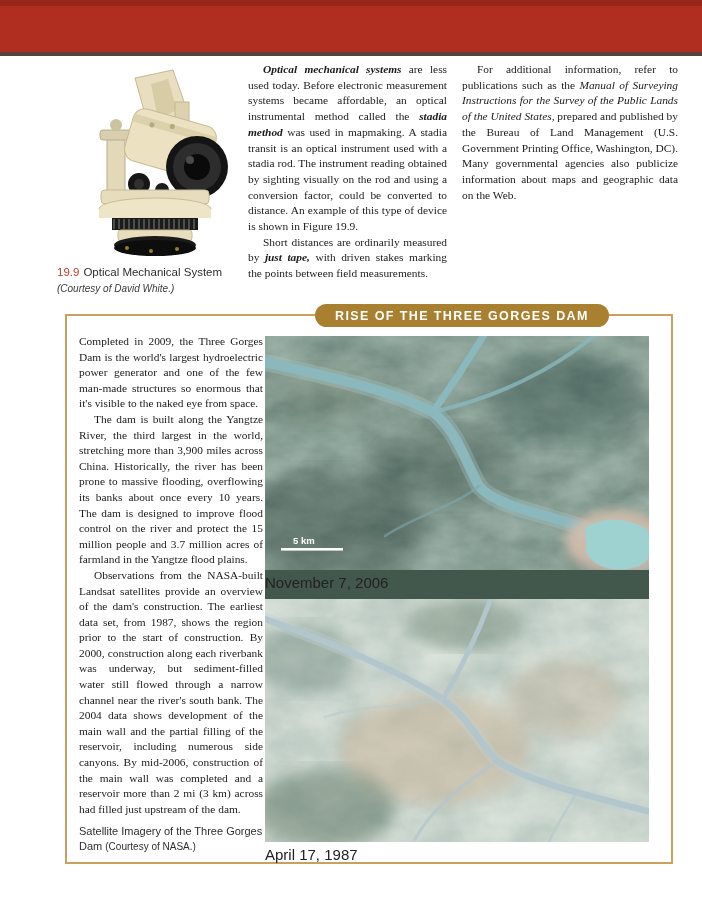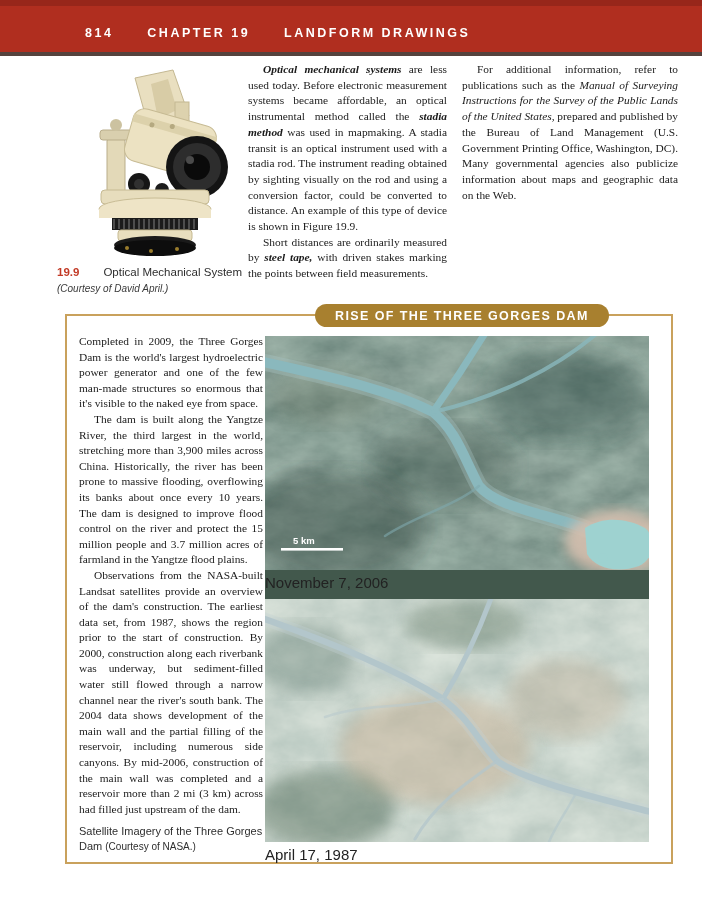--- a/index.html
+++ b/index.html
@@ -12,21 +12,21 @@
   .band-rule{position:absolute;top:52px;left:0;width:702px;height:4px;background:#55423d;}
   .runhead{position:absolute;top:26px;left:85px;color:#ffffff;
            font-family:"Liberation Sans", sans-serif;font-weight:bold;font-size:12.5px;
            letter-spacing:2.5px;white-space:nowrap;}
   .runhead .gap{display:inline-block;width:22px;}
 
   
   .photo-wrap{position:absolute;left:55px;top:62px;width:200px;height:196px;background:#ffffff;}
   .figcap{position:absolute;left:57px;top:266px;width:200px;
           font-family:"Liberation Sans", sans-serif;font-size:11.5px;color:#2e2e2e;}
-  .figcap .num{color:#c23a26;font-weight:bold;margin-right:24px;}
+  .figcap .num{color:#c23a26;font-weight:normal;margin-right:4px;}
   .figcredit{position:absolute;left:57px;top:283px;width:200px;
              font-family:"Liberation Sans", sans-serif;font-style:italic;
              font-size:10px;color:#3a3a3a;}
 
   .col{position:absolute;top:62px;font-size:11.4px;line-height:15.7px;text-align:justify;}
   .col2{left:248px;width:199px;}
   .col3{left:462px;width:216px;}
   .para{text-indent:15px;margin:0;}
   .para.no-indent{text-indent:0;}
   .rt-bi{font-weight:bold;font-style:italic;}
@@ -54,27 +54,20 @@
   .date2{top:530px;}
   svg{display:block;}
 </style>
 </head>
 <body>
 
 <div class="page">
 
   <div class="band">
     <div class="band-top"></div>
-    <div class="runhead">
-      <span>814</span>
-      <span class="gap"></span>
-      <span>CHAPTER 19</span>
-      <span class="gap"></span>
-      <span>LANDFORM DRAWINGS</span>
-    </div>
   </div>
   <div class="band-rule"></div>
 
   <div class="photo-wrap">
     <svg width="200" height="196" viewBox="0 0 200 196">
       <rect x="0" y="0" width="200" height="196" fill="#ffffff"></rect>
       <g>
 
         <path d="M80 16 L118 8 L134 54 L96 74 Z" fill="#e9dfc0" stroke="#c4b892" stroke-width="1"></path>
         <path d="M96 22 L113 17 L122 48 L103 57 Z" fill="#d8cca6"></path>
@@ -113,25 +106,25 @@
         <ellipse cx="100" cy="186" rx="41" ry="8" fill="#0d0d0d"></ellipse>
         <circle cx="72" cy="186" r="2" fill="#9a7d2c"></circle>
         <circle cx="96" cy="189" r="2" fill="#9a7d2c"></circle>
         <circle cx="122" cy="187" r="2" fill="#9a7d2c"></circle>
       </g>
     </svg>
   </div>
   <div class="figcap">
     <span class="num">19.9</span><span>Optical Mechanical System</span>
   </div>
-  <div class="figcredit">(Courtesy of David April.)</div>
+  <div class="figcredit">(Courtesy of David White.)</div>
 
   <div class="col col2">
     <p class="para"><span class="rt-bi">Optical mechanical systems</span><span> are less used today. Before electronic measurement systems became affordable, an optical instrumental method called the </span><span class="rt-bi">stadia method</span><span> was used in mapmaking. A stadia transit is an optical instrument used with a stadia rod. The instrument reading obtained by sighting visually on the rod and using a conversion factor, could be converted to distance. An example of this type of device is shown in Figure 19.9.</span></p>
-    <p class="para"><span>Short distances are ordinarily measured by </span><span class="rt-bi">steel tape,</span><span> with driven stakes marking the points between field measurements.</span></p>
+    <p class="para"><span>Short distances are ordinarily measured by </span><span class="rt-bi">just tape,</span><span> with driven stakes marking the points between field measurements.</span></p>
   </div>
   <div class="col col3">
     <p class="para"><span>For additional information, refer to publications such as the </span><span class="rt-i">Manual of Surveying Instructions for the Survey of the Public Lands of the United States,</span><span> prepared and published by the Bureau of Land Management (U.S. Government Printing Office, Washington, DC). Many governmental agencies also publicize information about maps and geographic data on the Web.</span></p>
   </div>
 
   <div class="gorges-box">
     <div class="gorges-title">RISE OF THE THREE GORGES DAM</div>
 
     <div class="box-text">
       <p class="para no-indent">Completed in 2009, the Three Gorges Dam is the world's largest hydroelectric power generator and one of the few man-made structures so enormous that it's visible to the naked eye from space.</p>

